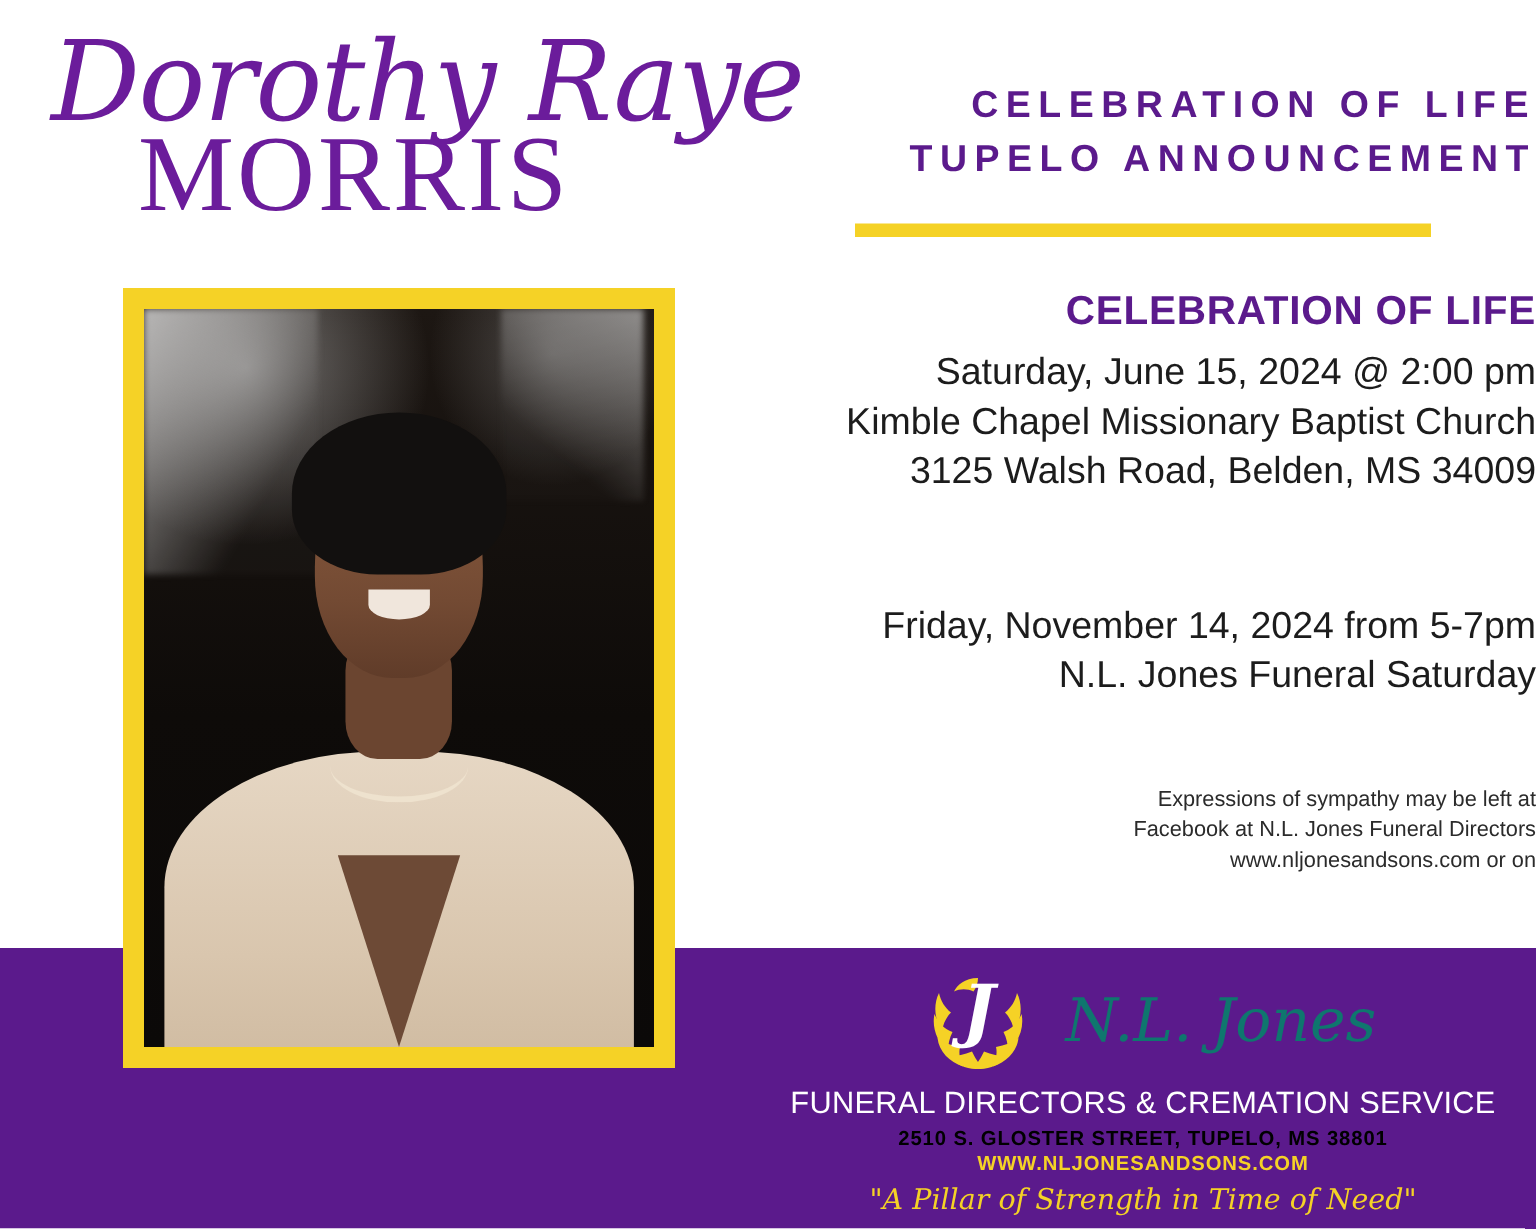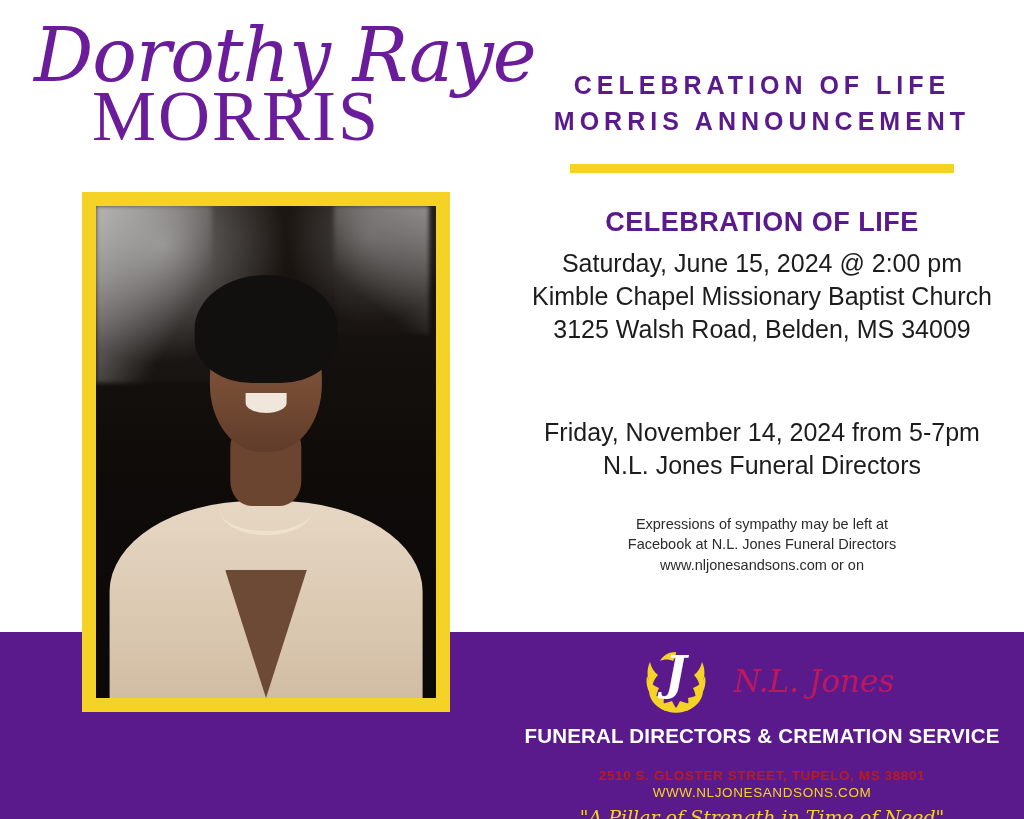--- a/index.html
+++ b/index.html
@@ -171,24 +171,24 @@
     width: 12%;
     height: 4%;
     background: #f0e6dc;
     border-radius: 0 0 60% 60%;
   }
 
   
   .right-col {
     position: absolute;
     left: 500px;
-    top: 15px;
+    top: 0;
     width: 524px;
     height: 528px;
-    text-align: center;
+    text-align: right;
   }
   .headline {
     margin: 0;
     padding-top: 52px;
     font-size: 25px;
     font-weight: bold;
     letter-spacing: 5px;
     color: #5B1A8C;
     line-height: 1.45;
   }
@@ -212,21 +212,21 @@
     margin-top: 9px;
     font-size: 25px;
     color: #1c1c1c;
     line-height: 1.32;
   }
   .section-lines div { white-space: nowrap; }
 
   .section.visitation { margin-top: 70px; }
 
   .sympathy {
-    margin-top: 32px;
+    margin-top: 56px;
     font-size: 14.5px;
     color: #2b2b2b;
     line-height: 1.42;
   }
 
   
   .footer-inner {
     position: absolute;
     left: 500px;
     top: 632px;
@@ -253,42 +253,42 @@
     font-family: "DejaVu Serif", serif;
     font-style: italic;
     font-weight: bold;
     font-size: 46px;
     color: #ffffff;
     line-height: 1;
   }
   .brand-script {
     font-family: "DejaVu Serif", serif;
     font-style: italic;
-    font-size: 31px;
-    color: #be185d;
+    font-size: 40px;
+    color: #0f766e;
     line-height: 1;
     white-space: nowrap;
   }
   .footer-name {
     font-size: 20.5px;
-    font-weight: bold;
+    font-weight: normal;
     letter-spacing: 0.2px;
     margin-top: 8px;
     color: #ffffff;
   }
   .footer-addr {
     font-size: 13.5px;
     font-weight: bold;
     letter-spacing: 0.6px;
-    margin-top: 20px;
-    color: #b91c1c;
+    margin-top: 3px;
+    color: #000000;
   }
   .footer-web {
     font-size: 13.5px;
-    font-weight: normal;
+    font-weight: bold;
     letter-spacing: 0.6px;
     margin-top: 2px;
     color: #F5D226;
   }
   .footer-tag {
     font-family: "DejaVu Serif", serif;
     font-style: italic;
     font-size: 19px;
     color: #F5D226;
     margin-top: 6px;
@@ -315,37 +315,37 @@
       <div class="ph-head"></div>
       <div class="ph-smile"></div>
       <div class="ph-hair"></div>
     </div>
   </div>
 </div>
 
 <div class="right-col">
   <div class="headline">
     <div>CELEBRATION OF LIFE</div>
-    <div>MORRIS ANNOUNCEMENT</div>
+    <div>TUPELO ANNOUNCEMENT</div>
   </div>
   <div class="gold-rule"></div>
 
   <div class="section celebration">
     <div class="section-title">CELEBRATION OF LIFE</div>
     <div class="section-lines">
       <div>Saturday, June 15, 2024 @ 2:00 pm</div>
       <div>Kimble Chapel Missionary Baptist Church</div>
       <div>3125 Walsh Road, Belden, MS 34009</div>
     </div>
   </div>
 
   <div class="section visitation">
     <div class="section-lines">
       <div>Friday, November 14, 2024 from 5-7pm</div>
-      <div>N.L. Jones Funeral Directors</div>
+      <div>N.L. Jones Funeral Saturday</div>
     </div>
   </div>
 
   <div class="sympathy">
     <div>Expressions of sympathy may be left at</div>
     <div>Facebook at N.L. Jones Funeral Directors</div>
     <div>www.nljonesandsons.com or on</div>
   </div>
 </div>
 

